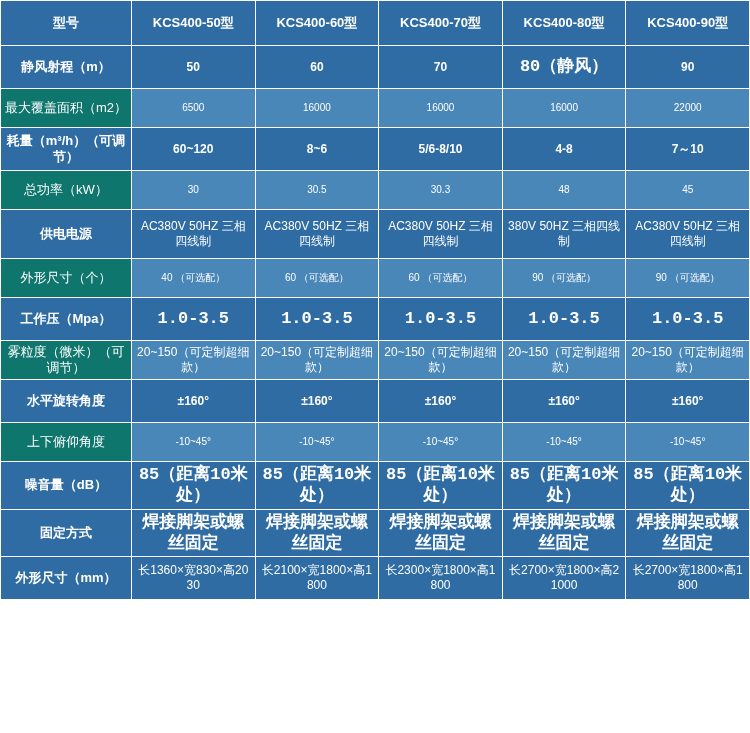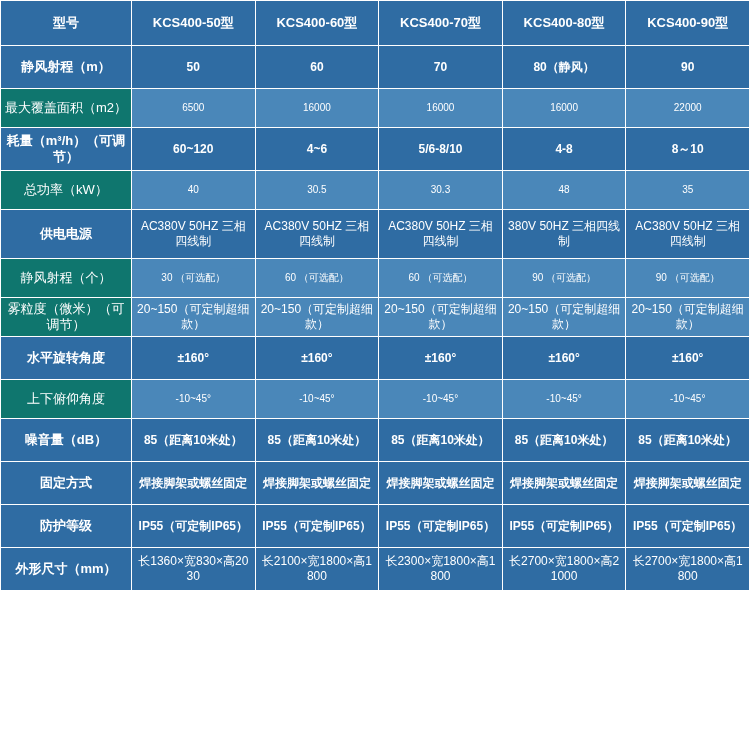--- a/index.html
+++ b/index.html
@@ -57,21 +57,22 @@
   }
   td.value-cell.small {
     font-size: 10px;
     font-weight: normal;
   }
   td.value-cell.xsmall {
     font-size: 12px;
     font-weight: normal;
   }
   td.value-cell.med {
-    font-size: 12px;
+    font-size: 17px;
+    font-family: Liberation Mono, monospace;
   }
   
   tr.header-row td {
     font-size: 13px;
     font-weight: bold;
     height: 40px;
   }
   tr.row-h40 td { height: 38px; }
   tr.row-h36 td { height: 34px; }
   tr.row-h46 td { height: 44px; }
@@ -105,53 +106,61 @@
         <td class="value-cell light small">6500</td>
         <td class="value-cell light small">16000</td>
         <td class="value-cell light small">16000</td>
         <td class="value-cell light small">16000</td>
         <td class="value-cell light small">22000</td>
       </tr>
 
       <tr class="row-h40">
         <td class="label-cell">耗量（m³/h）（可调节）</td>
         <td class="value-cell">60~120</td>
-        <td class="value-cell">4~6</td>
+        <td class="value-cell">8~6</td>
         <td class="value-cell">5/6-8/10</td>
         <td class="value-cell">4-8</td>
-        <td class="value-cell">8～10</td>
+        <td class="value-cell">7～10</td>
       </tr>
 
       <tr class="row-h36">
         <td class="label-cell light">总功率（kW）</td>
-        <td class="value-cell light small">40</td>
+        <td class="value-cell light small">30</td>
         <td class="value-cell light small">30.5</td>
         <td class="value-cell light small">30.3</td>
         <td class="value-cell light small">48</td>
-        <td class="value-cell light small">35</td>
+        <td class="value-cell light small">45</td>
       </tr>
 
       <tr class="row-h46">
         <td class="label-cell">供电电源</td>
         <td class="value-cell xsmall">AC380V 50HZ 三相四线制</td>
         <td class="value-cell xsmall">AC380V 50HZ 三相四线制</td>
         <td class="value-cell xsmall">AC380V 50HZ 三相四线制</td>
         <td class="value-cell xsmall">380V 50HZ 三相四线制</td>
         <td class="value-cell xsmall">AC380V 50HZ 三相四线制</td>
       </tr>
 
       <tr class="row-h36">
-        <td class="label-cell light">静风射程（个）</td>
-        <td class="value-cell light small">30    （可选配）</td>
+        <td class="label-cell light">外形尺寸（个）</td>
+        <td class="value-cell light small">40    （可选配）</td>
         <td class="value-cell light small">60    （可选配）</td>
         <td class="value-cell light small">60    （可选配）</td>
         <td class="value-cell light small">90    （可选配）</td>
         <td class="value-cell light small">90    （可选配）</td>
       </tr>
 
+      <tr class="row-h40">
+        <td class="label-cell">工作压（Mpa）</td>
+        <td class="value-cell med">1.0-3.5</td>
+        <td class="value-cell med">1.0-3.5</td>
+        <td class="value-cell med">1.0-3.5</td>
+        <td class="value-cell med">1.0-3.5</td>
+        <td class="value-cell med">1.0-3.5</td>
+      </tr>
 
       <tr class="row-h36">
         <td class="label-cell light">雾粒度（微米）（可调节）</td>
         <td class="value-cell light xsmall">20~150（可定制超细款）</td>
         <td class="value-cell light xsmall">20~150（可定制超细款）</td>
         <td class="value-cell light xsmall">20~150（可定制超细款）</td>
         <td class="value-cell light xsmall">20~150（可定制超细款）</td>
         <td class="value-cell light xsmall">20~150（可定制超细款）</td>
       </tr>
 
@@ -186,28 +195,20 @@
       <tr class="row-h40">
         <td class="label-cell">固定方式</td>
         <td class="value-cell med">焊接脚架或螺丝固定</td>
         <td class="value-cell med">焊接脚架或螺丝固定</td>
         <td class="value-cell med">焊接脚架或螺丝固定</td>
         <td class="value-cell med">焊接脚架或螺丝固定</td>
         <td class="value-cell med">焊接脚架或螺丝固定</td>
       </tr>
 
 
-      <tr class="row-h40">
-        <td class="label-cell">防护等级</td>
-        <td class="value-cell med">IP55（可定制IP65）</td>
-        <td class="value-cell med">IP55（可定制IP65）</td>
-        <td class="value-cell med">IP55（可定制IP65）</td>
-        <td class="value-cell med">IP55（可定制IP65）</td>
-        <td class="value-cell med">IP55（可定制IP65）</td>
-      </tr>
 
 
       <tr class="row-h40">
         <td class="label-cell">外形尺寸（mm）</td>
         <td class="value-cell xsmall">长1360×宽830×高2030</td>
         <td class="value-cell xsmall">长2100×宽1800×高1800</td>
         <td class="value-cell xsmall">长2300×宽1800×高1800</td>
         <td class="value-cell xsmall">长2700×宽1800×高21000</td>
         <td class="value-cell xsmall">长2700×宽1800×高1800</td>
       </tr>

